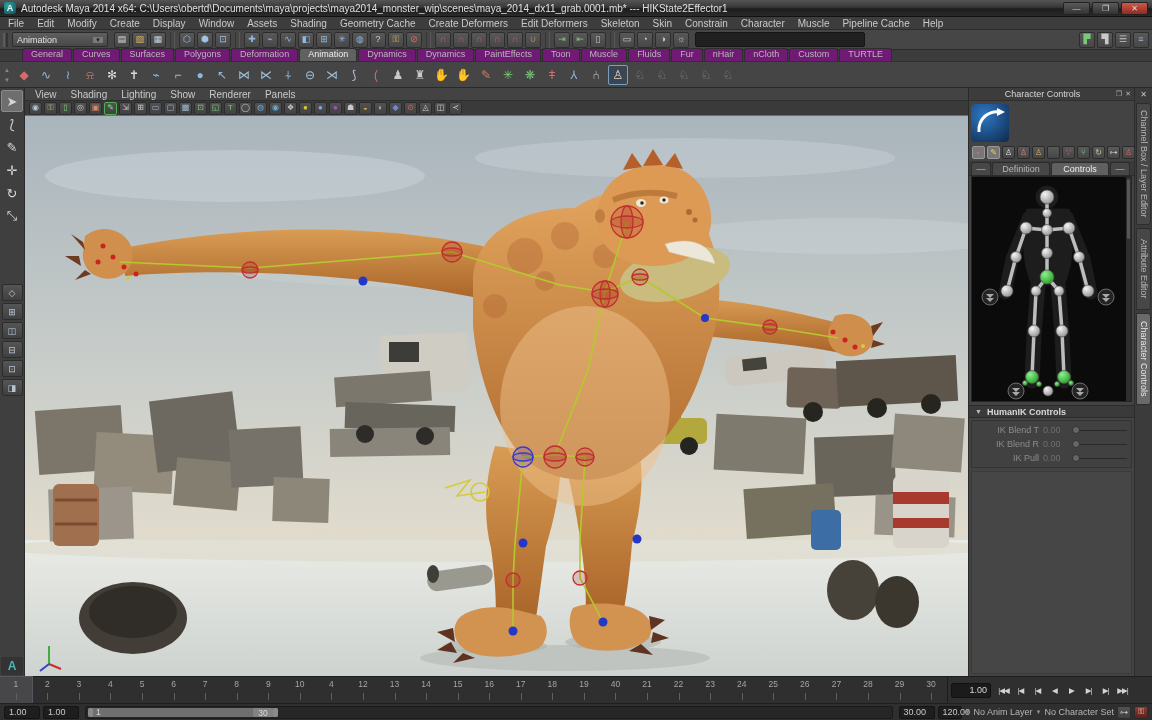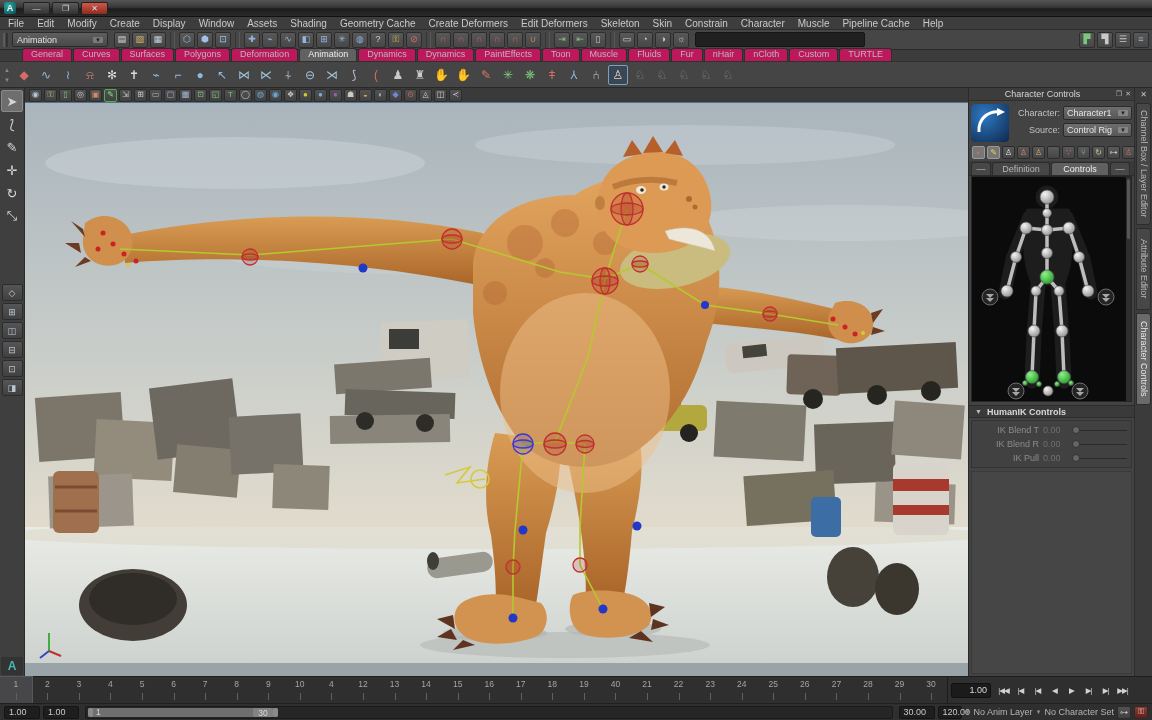--- a/index.html
+++ b/index.html
@@ -33,21 +33,21 @@
     display:flex;align-items:center;padding:0 4px;margin-right:4px;}
   #menuset-dropdown .arr{margin-left:auto;font-size:6px;color:#222;background:#7a7a7a;padding:0 2px;border-radius:1px;}
   .it{width:16px;height:16px;flex:none;background:linear-gradient(#585858,#474747);border:1px solid #2d2d2d;border-radius:2px;
     display:flex;align-items:center;justify-content:center;font-size:9px;color:#ccc;line-height:1;}
   .it[data-name="divider"]{width:5px;background:none;border:none;border-left:1px solid #363636;border-right:1px solid #575757;border-radius:0;margin:0 2px;}
   #quick-input{width:170px;height:15px;background:#202020;border:1px solid #151515;border-radius:2px;margin-left:4px;color:#ccc;font-size:9px;}
 
   
   #shelftabs{position:absolute;left:0;top:50px;width:1152px;height:12px;background:#3c3c3c;
     display:flex;align-items:flex-end;padding-left:22px;border-bottom:1px solid #303030;}
-  .shelf-tab{font-size:9px;color:#b8b8b8;padding:1px 8px;background:#be185d;border:1px solid #2e2e2e;border-bottom:none;
+  .shelf-tab{font-size:9px;color:#b8b8b8;padding:1px 8px;background:#701a75;border:1px solid #2e2e2e;border-bottom:none;
     border-radius:3px 3px 0 0;margin-right:1px;white-space:nowrap;line-height:1.1;}
   .shelf-tab.active{background:#616161;color:#efefef;}
   #shelf{position:absolute;left:0;top:62px;width:1152px;height:26px;background:#454545;
     display:flex;align-items:center;gap:2px;padding:0 2px 0 2px;border-bottom:1px solid #282828;}
   #shelf .grip2{width:10px;height:20px;flex:none;display:flex;flex-direction:column;align-items:center;justify-content:space-between;
     color:#8a8a8a;font-size:6px;padding:2px 0;}
   .sit{width:20px;height:20px;flex:none;background:#454545;border-radius:2px;display:flex;align-items:center;justify-content:center;
     font-size:12px;line-height:1;}
   .sit.active{border:1px solid #79a0c0;background:#3a4document;background:#3a4654;}
 
@@ -151,20 +151,21 @@
     background:linear-gradient(#525252,#404040);border:1px solid #2b2b2b;border-radius:2px;color:#ccc;}
   #autokey-icon{background:linear-gradient(#8c3c32,#5f201a);color:#f0c6c0;}
 </style>
 </head>
 <body>
 
 <div id="app" data-name="maya-window">
 
   <div id="titlebar" data-name="title-bar">
     <div id="maya-app-icon" data-name="maya-app-icon">A</div>
+    <div id="title-text" data-name="window-title">Autodesk Maya 2014 x64: C:\Users\obertd\Documents\maya\projects\maya2014_monster_wip\scenes\maya_2014_dx11_grab.0001.mb*   ---   HIKState2Effector1</div>
     <div class="winbtn" data-name="minimize-button">—</div>
     <div class="winbtn" data-name="maximize-button">❐</div>
     <div class="winbtn" id="close-button" data-name="close-button">✕</div>
   </div>
 
   <div id="menubar" data-name="menu-bar">
 
   <span class="menu-item" data-name="menu-item">File</span>
       <span class="menu-item" data-name="menu-item">Edit</span>
       <span class="menu-item" data-name="menu-item">Modify</span>
@@ -321,20 +322,29 @@
           <div class="layoutbtn" data-name="persp-outliner-layout-button">◫</div>
           <div class="layoutbtn" data-name="persp-graph-layout-button">⊟</div>
           <div class="layoutbtn" data-name="hypershade-layout-button">⊡</div>
           <div class="layoutbtn" data-name="persp-uv-layout-button">◨</div>
         </div>
       <div class="spacer"></div>
       <div id="maya-logo" data-name="maya-logo-icon">A</div>
     </div>
 
     <div id="viewport" data-name="viewport-panel">
+      <div id="panelmenu" data-name="panel-menu-bar">
+
+      <span data-name="panel-menu-item">View</span>
+          <span data-name="panel-menu-item">Shading</span>
+          <span data-name="panel-menu-item">Lighting</span>
+          <span data-name="panel-menu-item">Show</span>
+          <span data-name="panel-menu-item">Renderer</span>
+          <span data-name="panel-menu-item">Panels</span>
+        </div>
       <div id="paneltools" data-name="panel-toolbar">
 
       <div class="vit" data-name="select-camera-icon" style="color: rgb(184, 200, 216);">◉</div>
           <div class="vit" data-name="lock-camera-icon" style="color: rgb(200, 184, 104);">⚿</div>
           <div class="vit" data-name="camera-attributes-icon" style="color: rgb(122, 200, 122);">▯</div>
           <div class="vit" data-name="bookmarks-icon" style="color: rgb(201, 201, 201);">◎</div>
           <div class="vit" data-name="image-plane-icon" style="color: rgb(216, 138, 106);">▣</div>
           <div class="vit active" data-name="grease-pencil-icon" style="color: rgb(138, 216, 138);">✎</div>
           <div class="vit" data-name="2d-pan-zoom-icon" style="color: rgb(201, 201, 201);">⇲</div>
           <div class="vit" data-name="grid-icon" style="color: rgb(201, 201, 201);">⊞</div>
@@ -595,36 +605,20 @@
           <defs>
               <radialGradient id="lg" cx="0.35" cy="0.3" r="1">
                 <stop offset="0" stop-color="#2e79c4"></stop>
                 <stop offset="1" stop-color="#0c2547"></stop>
               </radialGradient>
             </defs>
           <rect x="0" y="0" width="38" height="38" rx="4" fill="url(#lg)"></rect>
           <path d="M8,28 C7,14 18,6 30,8" stroke="#fff" stroke-width="3" fill="none"></path>
           <path d="M26,4 L34,8 L26,12 Z" fill="#fff"></path>
         </svg>
-        <div id="cc-fields">
-          <div class="frow">
-            <span class="flabel" data-name="character-label">Character:</span>
-            <div class="dd" data-name="character-dropdown">
-              <span data-name="character-value">Character1</span>
-              <span class="arr" data-name="chevron-down-icon">▼</span>
-            </div>
-          </div>
-          <div class="frow">
-            <span class="flabel" data-name="source-label">Source:</span>
-            <div class="dd" data-name="source-dropdown">
-              <span data-name="source-value">Control Rig</span>
-              <span class="arr" data-name="chevron-down-icon">▼</span>
-            </div>
-          </div>
-        </div>
       </div>
       <div id="cc-iconrow" data-name="character-controls-toolbar">
 
       <div class="cit active" data-name="full-body-key-mode-icon" style="color: rgb(224, 106, 90);">▪</div>
           <div class="cit active" data-name="body-part-key-mode-icon" style="color: rgb(224, 208, 80);">✎</div>
           <div class="cit" data-name="selection-key-mode-icon" style="color: rgb(232, 232, 232);">♙</div>
           <div class="cit" data-name="skeleton-visibility-icon" style="color: rgb(224, 138, 122);">♙</div>
           <div class="cit" data-name="effector-visibility-icon" style="color: rgb(224, 176, 90);">♙</div>
           <div class="cit" data-name="divider"></div>
           <div class="cit" data-name="add-keying-group-icon" style="color: rgb(216, 122, 106);">∵</div>

